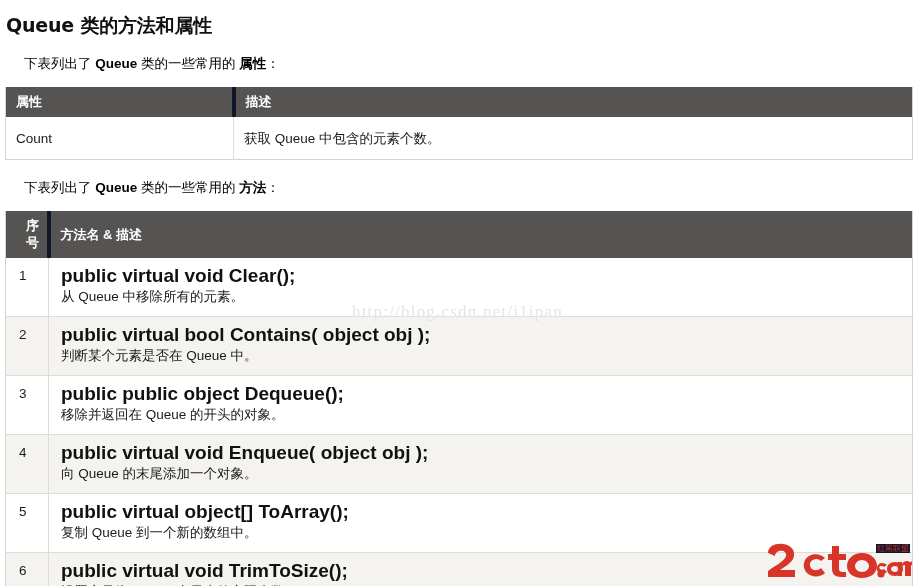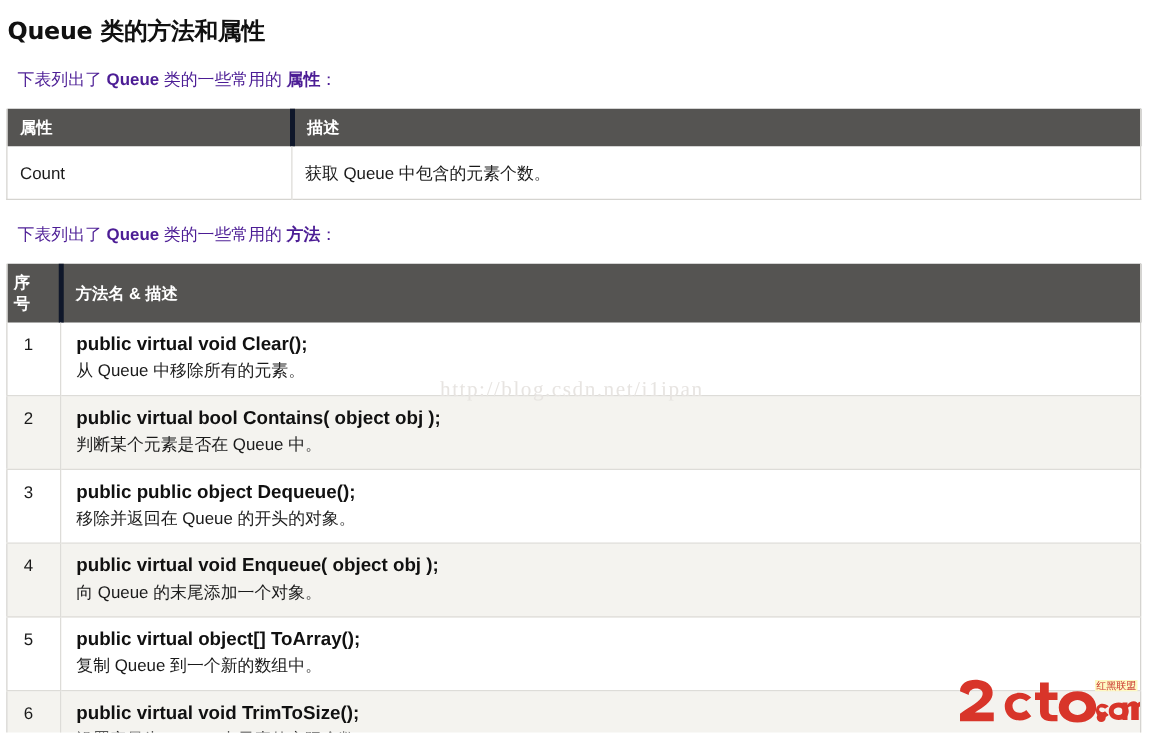--- a/index.html
+++ b/index.html
@@ -29,22 +29,22 @@
     font-weight: bold;
     letter-spacing: -0.2px;
     color: #111111;
     margin: 8px 0 0 6px;
     line-height: 34px;
     font-family: "DejaVu Sans", "Liberation Sans", sans-serif;
   }
 
   .intro {
     font-size: 13.5px;
-    color: #4c1d95;
-    margin: 12px 0 0 14px;
+    color: #000000;
+    margin: 12px 0 0 24px;
     line-height: 20px;
   }
   .intro .kw { font-weight: bold; }
 
   
   .tbl {
     border-collapse: collapse;
     border-spacing: 0;
     margin: 13px 0 0 5px;
     width: 908px;
@@ -78,33 +78,33 @@
   .tbl tbody tr:first-child td { border-top: none; }
   .tbl tbody tr.alt td { background: #f4f3ef; }
 
   
   .tbl-props { }
   .tbl-props col.col-name { width: 228px; }
   .tbl-props tbody td { padding-top: 12px; padding-bottom: 10px; }
 
   
   .tbl-methods col.col-idx { width: 43px; }
-  .tbl-methods thead th.idx { padding-left: 5px; }
+  .tbl-methods thead th.idx { padding-left: 20px; }
   .tbl-methods tbody td.idx {
     text-align: left;
     padding-left: 13px;
     font-size: 13.5px;
     color: #1a1a1a;
   }
   .tbl-methods tbody td.body {
     padding-left: 12px;
   }
   .m-sig {
     font-weight: bold;
-    font-size: 15px;
+    font-size: 19px;
     color: #111111;
     display: block;
     line-height: 20px;
   }
   .m-desc {
     font-size: 13.5px;
     color: #1a1a1a;
     display: block;
     line-height: 21px;
   }
@@ -137,21 +137,21 @@
 
   .logo-badge {
     position: absolute;
     right: 2px;
     top: 2px;
     font-size: 8px;
     line-height: 9px;
     color: #c8312a;
     font-family: "DejaVu Sans", sans-serif;
     letter-spacing: 0px;
-    background: #fef9c3;
+    background: #0f172a;
     padding: 0 1px;
   }
 </style>
 </head>
 <body>
 
 <div class="page">
 
   <h1 class="page-title">Queue 类的方法和属性</h1>
 

